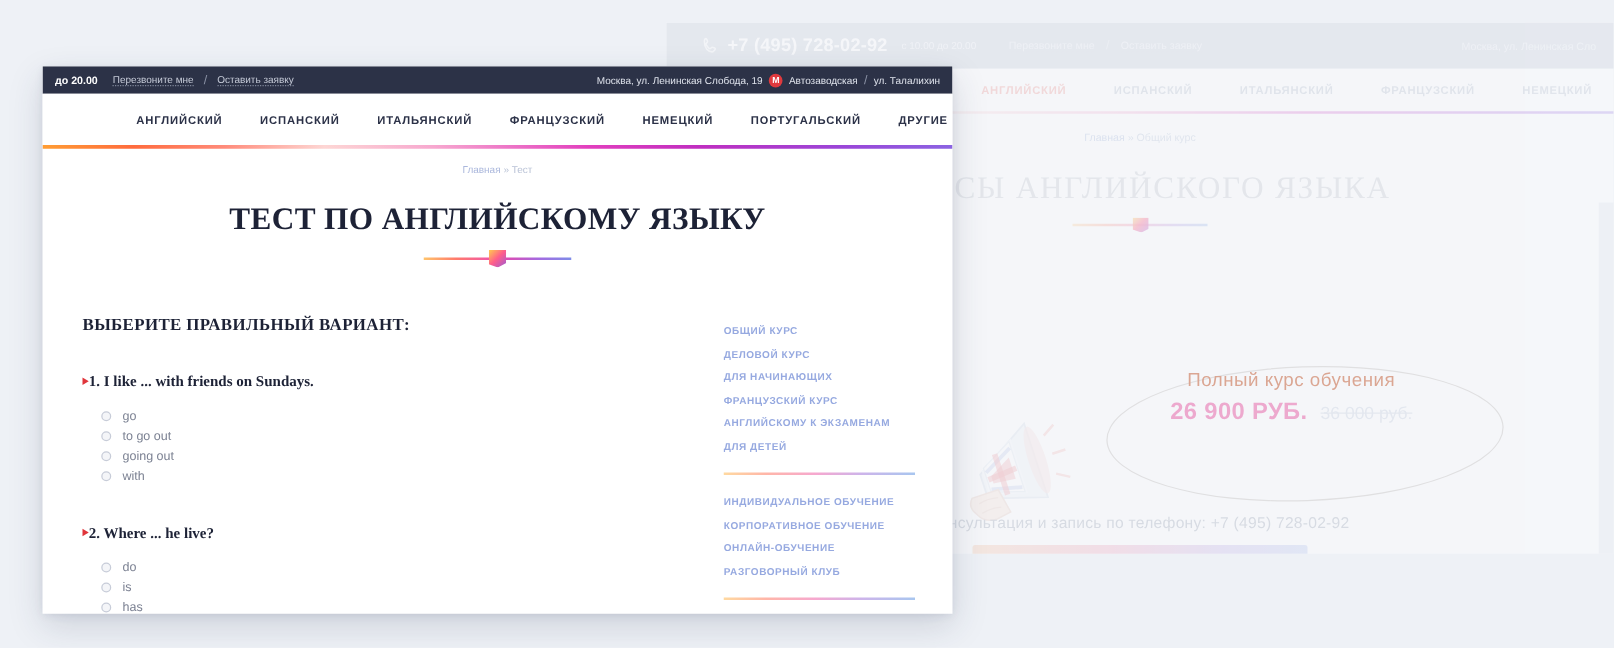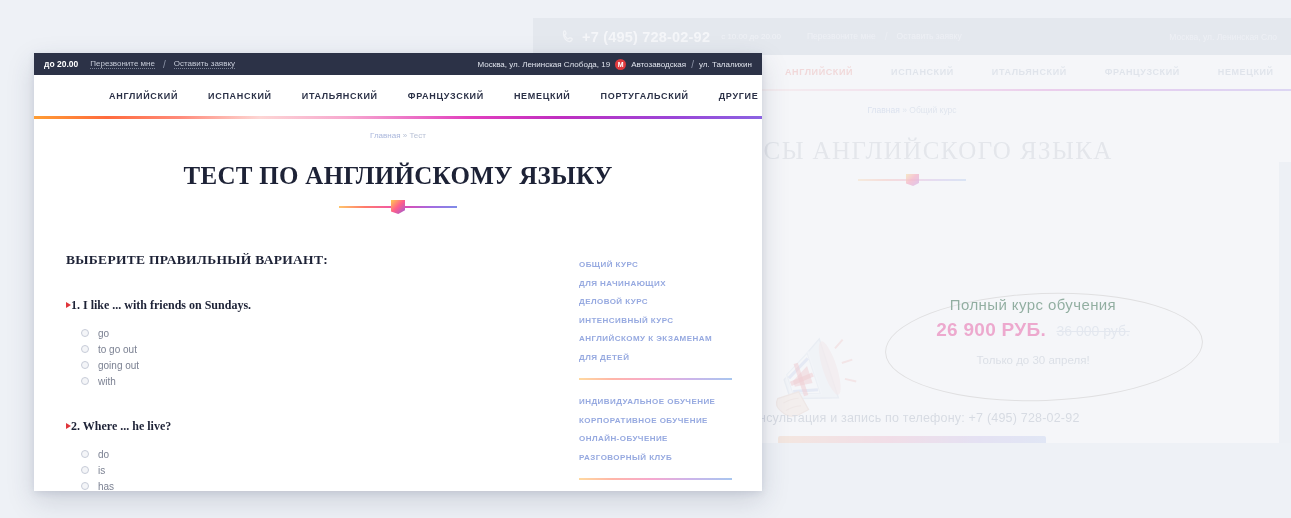--- a/index.html
+++ b/index.html
@@ -71,21 +71,21 @@
   .megaphone { position: absolute; left: 224px; top: 222px; width: 110px; height: 130px; opacity: .5; }
 
   .bg-offer {
     position: absolute; left: 300px; top: 205px; width: 400px; text-align: center;
   }
   .bg-ellipse {
     position: absolute; left: 52px; top: -3px; width: 318px; height: 108px;
     border: 1.4px solid #cfc9c6; border-radius: 50%/50%;
     transform: rotate(-2deg);
   }
-  .bg-offer-line1 { position: relative; font-size: 15px; color: #14532d; letter-spacing: .4px; }
+  .bg-offer-line1 { position: relative; font-size: 15px; color: #c2410c; letter-spacing: .4px; }
   .bg-offer-price { position: relative; margin-top: 6px; }
   .bg-price-new { font-size: 19px; font-weight: bold; color: #ec4899; letter-spacing: .3px; }
   .bg-price-old { font-size: 14px; color: #d6dbe6; text-decoration: line-through; margin-left: 6px; }
   .bg-offer-until { position: relative; margin-top: 13px; font-size: 11.5px; color: #c3c8d2; }
 
   .bg-consult {
     position: absolute; left: 0; top: 320px; width: 758px; text-align: center;
     font-size: 12.5px; color: #b9bec9; letter-spacing: .2px;
   }
   .bg-ctas {
@@ -269,21 +269,20 @@
         </g>
       </svg>
 
       <div class="bg-offer">
         <span class="bg-ellipse"></span>
         <div class="bg-offer-line1">Полный курс обучения</div>
         <div class="bg-offer-price">
           <span class="bg-price-new">26 900 РУБ.</span>
           <span class="bg-price-old">36 000 руб.</span>
         </div>
-        <div class="bg-offer-until">Только до 30 апреля!</div>
       </div>
 
       <div class="bg-consult">Консультация и запись по телефону: +7 (495) 728-02-92</div>
 
       <div class="bg-ctas">
         <div class="bg-cta one">
           
           
         </div>
 
@@ -381,23 +380,23 @@
             <label class="option">
               <span class="radio"></span>
               <span class="opt-label">has</span>
             </label>
 
           </div>
         </div>
 
         <div class="fg-aside">
           <a class="aside-link">ОБЩИЙ КУРС</a>
+          <a class="aside-link">ДЕЛОВОЙ КУРС</a>
           <a class="aside-link">ДЛЯ НАЧИНАЮЩИХ</a>
-          <a class="aside-link">ДЕЛОВОЙ КУРС</a>
-          <a class="aside-link">ИНТЕНСИВНЫЙ КУРС</a>
+          <a class="aside-link">ФРАНЦУЗСКИЙ КУРС</a>
           <a class="aside-link">АНГЛИЙСКОМУ К ЭКЗАМЕНАМ</a>
           <a class="aside-link">ДЛЯ ДЕТЕЙ</a>
 
           <div class="aside-rule"></div>
 
           <a class="aside-link">ИНДИВИДУАЛЬНОЕ ОБУЧЕНИЕ</a>
           <a class="aside-link">КОРПОРАТИВНОЕ ОБУЧЕНИЕ</a>
           <a class="aside-link">ОНЛАЙН-ОБУЧЕНИЕ</a>
           <a class="aside-link">РАЗГОВОРНЫЙ КЛУБ</a>
 

